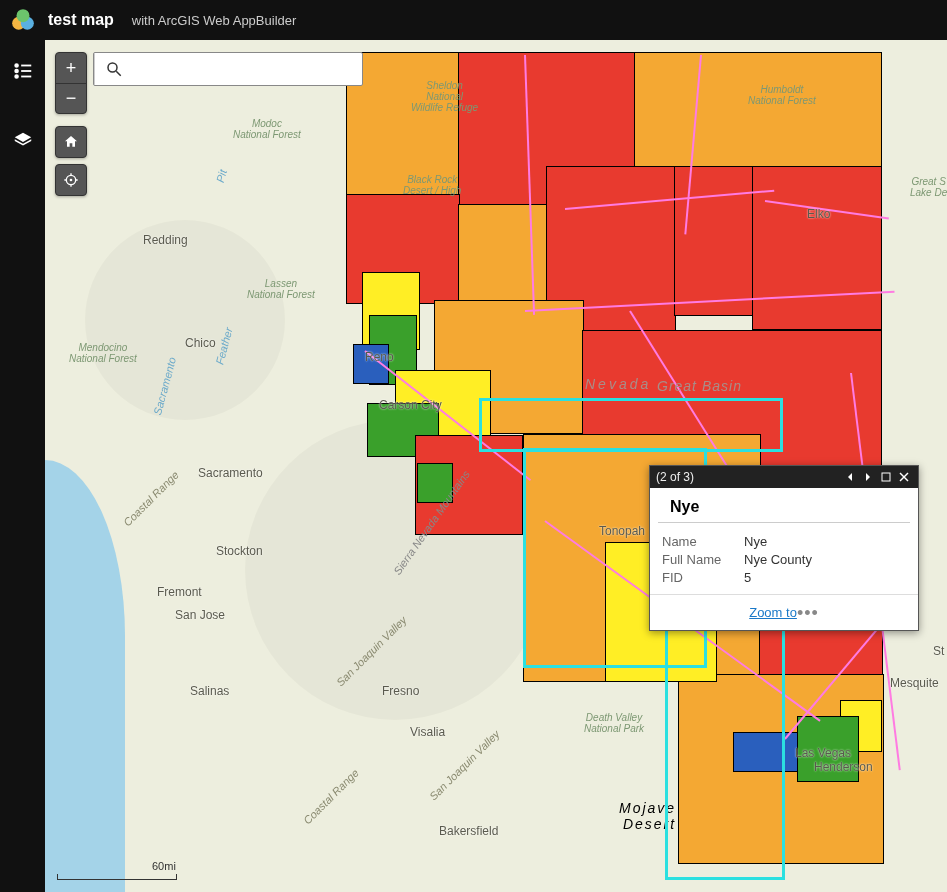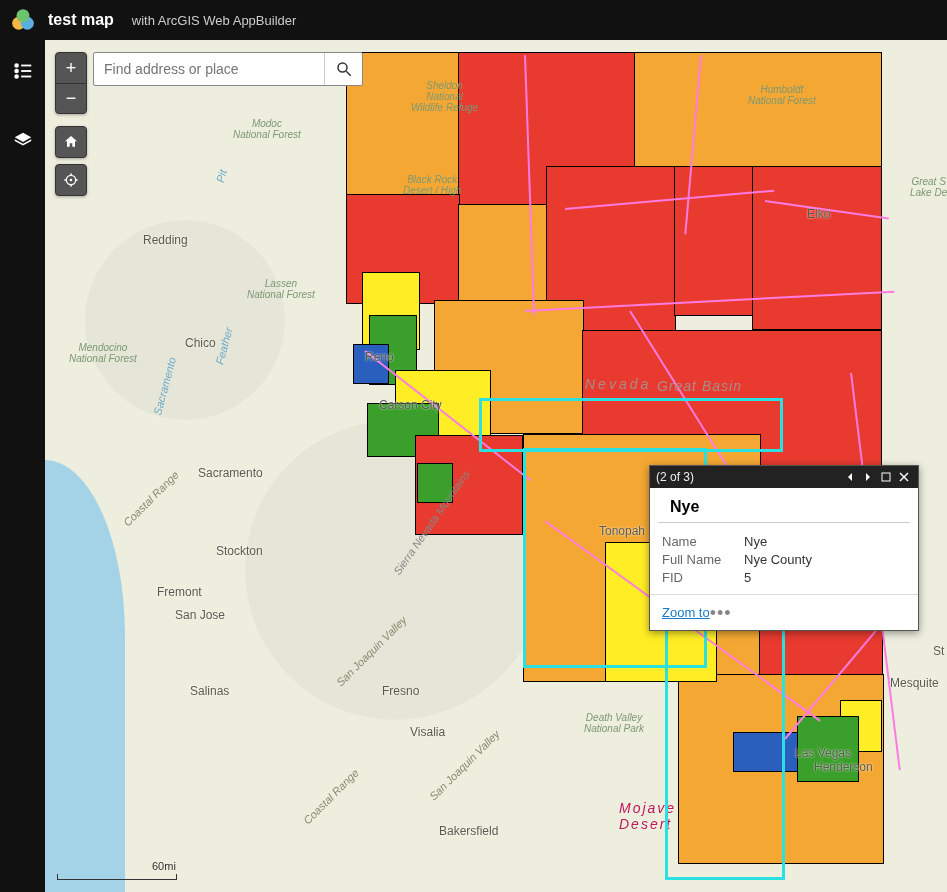--- a/index.html
+++ b/index.html
@@ -24,21 +24,21 @@
   .btnbox .ctrl { width:30px; height:30px; color:#fff; display:flex; align-items:center; justify-content:center; font-size:18px; cursor:pointer; }
   .btnbox .ctrl + .ctrl { border-top:1px solid #333; }
   .searchwrap { position:absolute; left:48px; top:12px; width:270px; height:34px; display:flex; background:#fff; border:1px solid #888; border-radius:2px; z-index:15; }
   .searchwrap input { border:none; flex:1; padding:0 10px; font-size:14px; outline:none; background:transparent; }
   .searchwrap .sbtn { width:38px; border-left:1px solid #ccc; display:flex; align-items:center; justify-content:center; cursor:pointer; }
   
   .maplabel { position:absolute; font-size:12px; color:#5a5a4e; white-space:nowrap; z-index:6; text-shadow: 0 0 2px #fff; }
   .forest { position:absolute; font-size:10px; color:#7d9873; font-style:italic; z-index:6; text-align:center; white-space:nowrap; }
   .regionlabel { position:absolute; font-size:14px; color:#a98d88; font-style:italic; z-index:6; letter-spacing:1px; }
   .riverlabel { position:absolute; font-size:11px; color:#6caaca; font-style:italic; z-index:6; }
-  .desertlabel { position:absolute; font-size:14px; color:#be185d; font-style:italic; z-index:6; letter-spacing:2px; }
+  .desertlabel { position:absolute; font-size:14px; color:#000000; font-style:italic; z-index:6; letter-spacing:2px;text-align:right; }
   .mtnlabel { position:absolute; font-size:11px; color:#888; font-style:italic; z-index:6; transform-origin:left top; transform:rotate(-55deg); }
   .valleylabel { position:absolute; font-size:11px; color:#8a8a70; font-style:italic; z-index:6; transform-origin:left top; transform:rotate(-45deg); }
   
   .poly { position:absolute; border:1px solid #000; z-index:4; pointer-events:none; }
   .poly.red { background:#e83a2f; }
   .poly.orange { background:#f4a833; }
   .poly.yellow { background:#ffee25; }
   .poly.green { background:#3aa02b; }
   .poly.blue { background:#2a5fbd; }
   
@@ -46,21 +46,21 @@
   
   .popup { position:absolute; width:270px; background:#ffffff; box-shadow:0 2px 8px rgba(0,0,0,.4); z-index:30; border:1px solid #555; }
   .popup-head { height:22px; background:#222; color:#eee; display:flex; align-items:center; font-size:12px; padding:0 6px; }
   .popup-head .spacer { flex:1; }
   .popup-head .ico { width:16px; height:16px; display:flex; align-items:center; justify-content:center; cursor:pointer; margin-left:2px; }
   .popup-title { font-size:16px; font-weight:600; padding:10px 12px 6px; border-bottom:1px solid #ccc; margin:0 8px; }
   .popup-body { padding:8px 12px 6px; font-size:13px; }
   .popup-body .row { display:flex; margin:3px 0; }
   .popup-body .k { width:82px; color:#666; }
   .popup-body .v { color:#333; }
-  .popup-foot { border-top:1px solid #ddd; padding:10px 12px; display:flex; justify-content:flex-start; align-items:center; }
+  .popup-foot { border-top:1px solid #ddd; padding:10px 12px; display:flex; justify-content:center; align-items:center; }
   .popup-foot a { color:#1978c8; font-size:13px; text-decoration:underline; cursor:pointer; }
   .dots { color:#888; font-size:18px; letter-spacing:1px; cursor:pointer; line-height:0; }
   
   .scalebar { position:absolute; left:12px; bottom:12px; z-index:12; font-size:11px; color:#333; }
   .scaleline { width:120px; height:6px; border-left:1px solid #333; border-right:1px solid #333; border-bottom:1px solid #333; }
   .scalelab { position:absolute; left:95px; bottom:8px; }
   
   .road { position:absolute; border-top:2px solid #ff7be2; z-index:5; transform-origin:left center; }
   .mtn { position:absolute; background:rgba(0,0,0,0.03); border-radius:50%; }
 </style>
@@ -172,21 +172,20 @@
               <line x1="12" y1="2" x2="12" y2="5"></line>
               <line x1="12" y1="19" x2="12" y2="22"></line>
               <line x1="2" y1="12" x2="5" y2="12"></line>
               <line x1="19" y1="12" x2="22" y2="12"></line>
             </svg>
         </div>
       </div>
     </div>
 
     <div class="searchwrap">
-      <input placeholder="Find address or place" style="">
       <div class="sbtn">
         <svg viewBox="0 0 24 24" width="18" height="18" fill="none" stroke="#333" stroke-width="2">
             <circle cx="10" cy="10" r="6"></circle>
             <line x1="15" y1="15" x2="21" y2="21"></line>
           </svg>
       </div>
     </div>
 
     <div id="labels">
         <div class="maplabel" style="left: 98px; top: 193px;">Redding</div>

